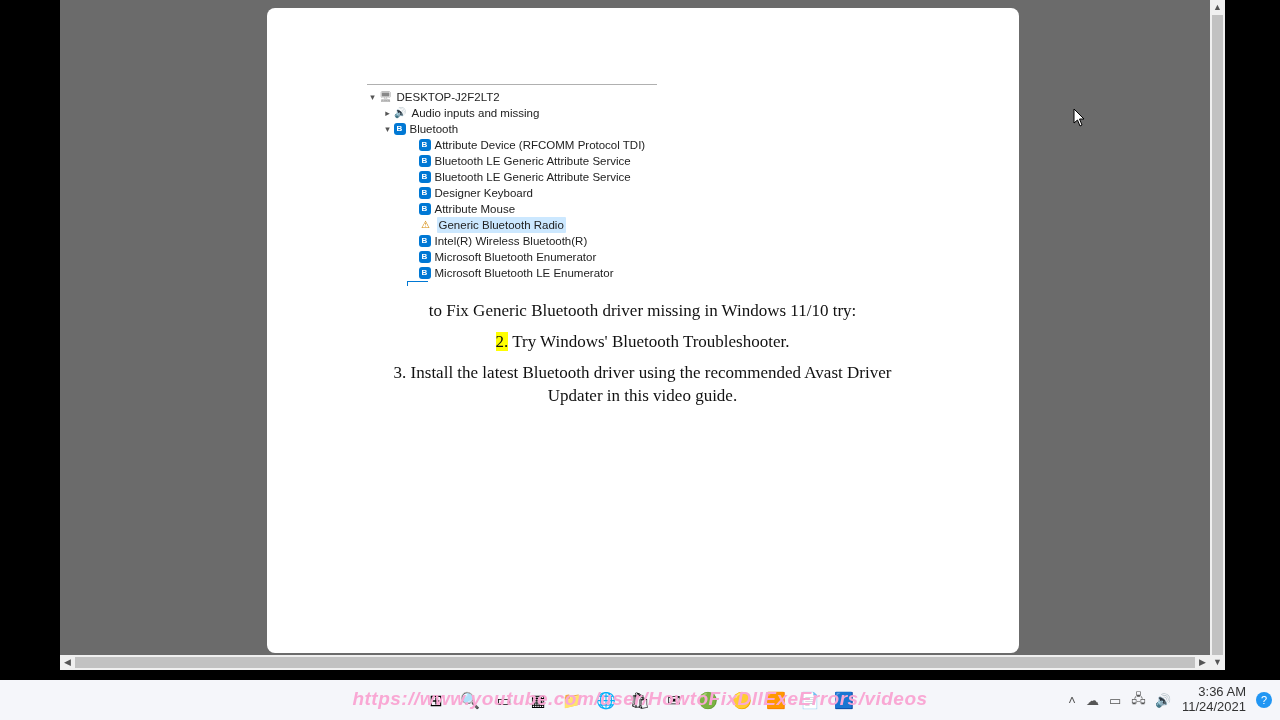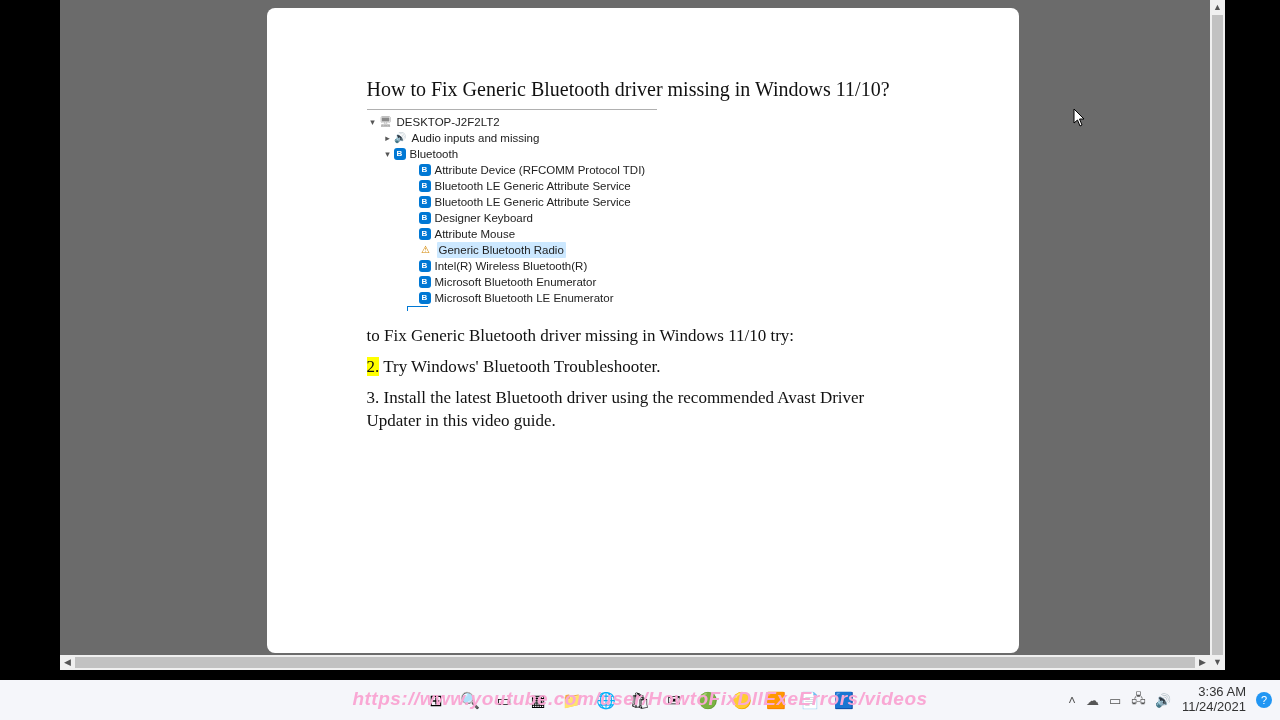--- a/index.html
+++ b/index.html
@@ -156,20 +156,21 @@
     width: 20px;
     border-top: 1.5px solid #0078d4;
     border-left: 1.5px solid #0078d4;
     height: 4px;
   }
   .body-text {
     font-size: 17px;
     color: #111;
     margin: 8px 0;
     line-height: 1.35;
+    text-align: center;
   }
   .hl-yellow { background: #ffff00; }
   .cursor {
     position: absolute;
     left: 1073px;
     top: 108px;
     width: 14px;
     height: 20px;
     pointer-events: none;
   }
@@ -233,21 +234,20 @@
     background: #2196f3; color:#fff; font-size:11px;
     display:inline-flex;align-items:center;justify-content:center;
   }
 </style>
 </head>
 <body>
 
 <div class="workspace">
   <div class="page">
 
-    <div class="title">How to Fix Generic Bluetooth driver missing in Windows 11/10?</div>
 
     <div class="dm-image">
       <div class="dm-row">
         <span class="arrow">▾</span>
         <span class="icon icon-pc">🖥</span>
         <span>DESKTOP-J2F2LT2</span>
       </div>
       <div class="dm-row">
         <span class="spacer-1"></span>
         <span class="arrow">▸</span>

